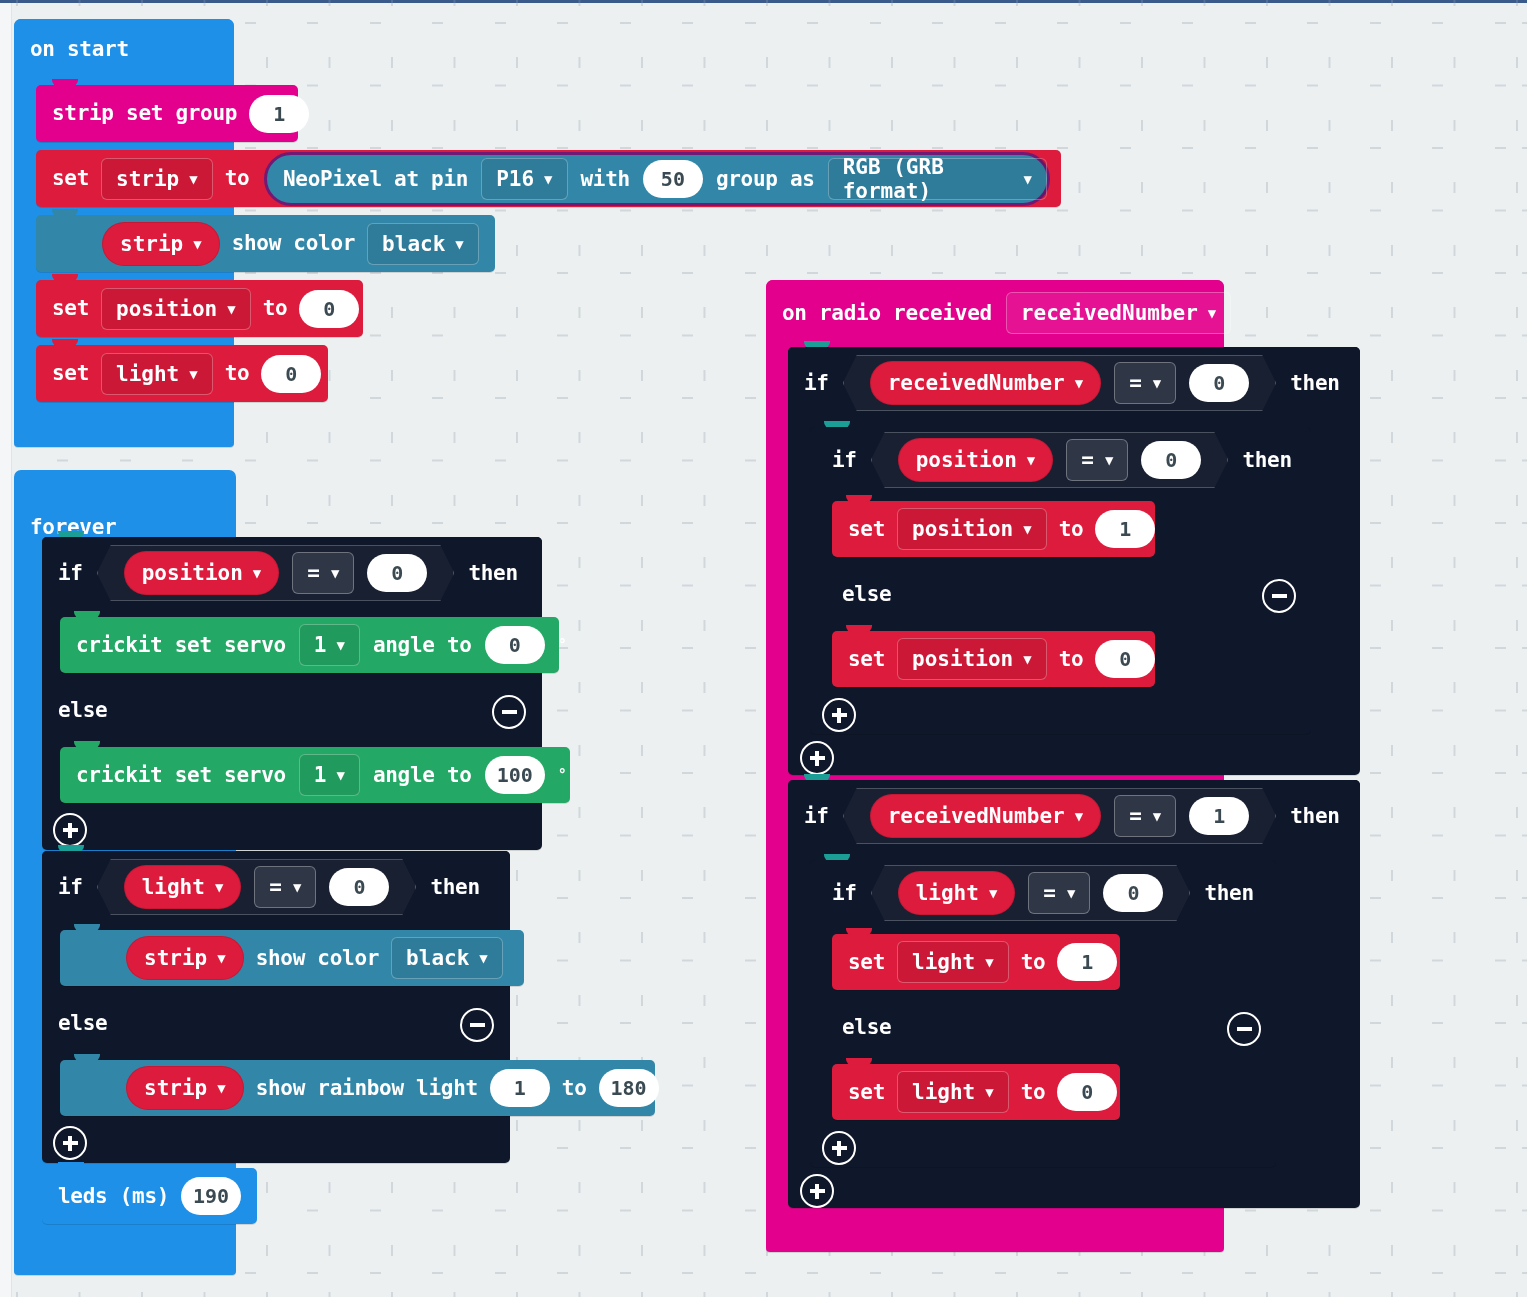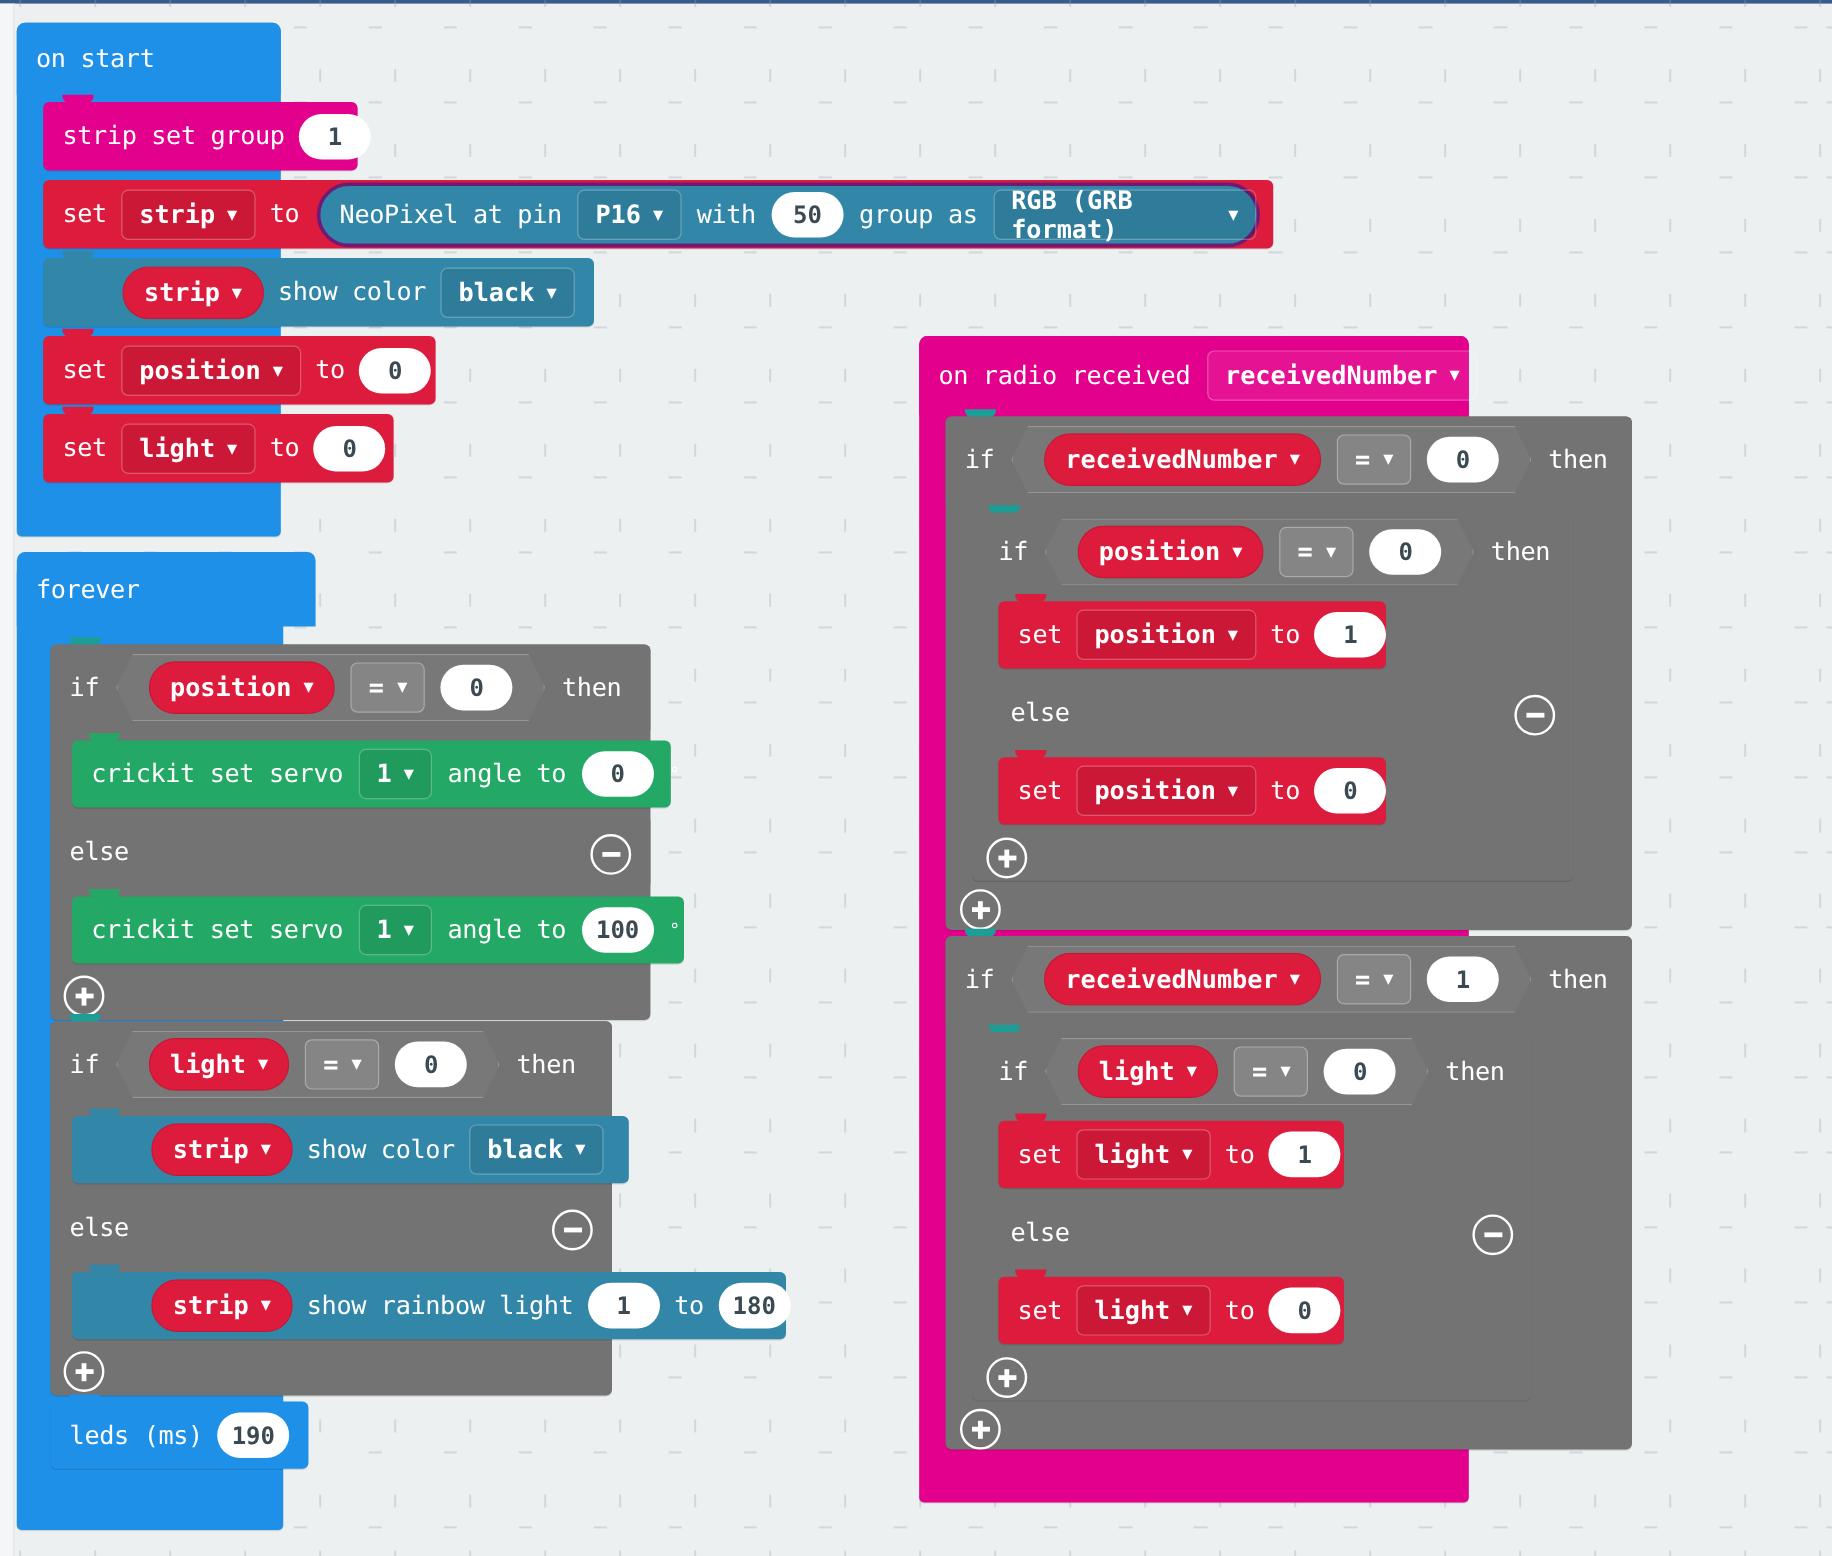--- a/index.html
+++ b/index.html
@@ -27,27 +27,27 @@
       repeating-linear-gradient(to bottom,#000 0 11px,transparent 11px 62.5px);
     mask-composite:add;
     -webkit-mask-position:-5px 17px, 11px -5px;
     mask-position:-5px 17px, 11px -5px;
     pointer-events:none;
   }
   #topline{position:absolute;left:0;top:0;width:1527px;height:3px;background:#3a5a8c;}
   #leftstrip{position:absolute;left:0;top:3px;width:11px;height:1294px;background:#f4f6f7;border-right:1px solid #dfe4e6;}
 
   .blk{position:absolute;box-sizing:border-box;}
-  .lbl{color:#fff;font-size:21px;line-height:1;white-space:nowrap;font-weight:normal;letter-spacing:-.3px;}
+  .lbl{color:#fff;font-size:21px;line-height:1;white-space:nowrap;font-weight:bold;letter-spacing:-.3px;}
 
   
   .c-event{background:#1e90e8;}       
   .c-radio{background:#e3008c;}       
   .c-var{background:#dd1b3c;}         
-  .c-logic{background:#737373;}       
+  .c-logic{background:#0f172a;}       
   .c-np{background:#3287a8;}          
   .c-servo{background:#24a865;}       
 
   
   .hat{border-radius:7px 7px 4px 4px;}
 
   
   .stmt{border-radius:5px;}
 
   
@@ -185,21 +185,21 @@
     <span class="dd">
         <span>light</span>
         <span class="car">▼</span>
       </span>
     <span class="lbl">to</span>
     <span class="num">0</span>
   </div>
 </div>
 
 <div class="blk hat c-event sh" style="left:14px;top:470px;width:222px;height:805px;"></div>
-<div class="blk c-event" style="left:14px;top:460px;width:249px;height:62px;border-radius:7px 7px 0 0;">
+<div class="blk c-event" style="left:14px;top:496px;width:222px;height:62px;border-radius:7px 7px 0 0;">
   <div class="row">
       <span class="lbl">forever</span>
     </div>
 </div>
 
 <div class="blk c-logic sh" style="left:42px;top:537px;width:500px;height:313px;border-radius:5px;">
   <div class="notch" style="top:-6px;background:#1a9e96;"></div>
 </div>
 <div class="blk c-logic" style="left:42px;top:537px;width:500px;height:72px;border-radius:5px 5px 0 0;">
   <div class="row" style="gap:14px;">

